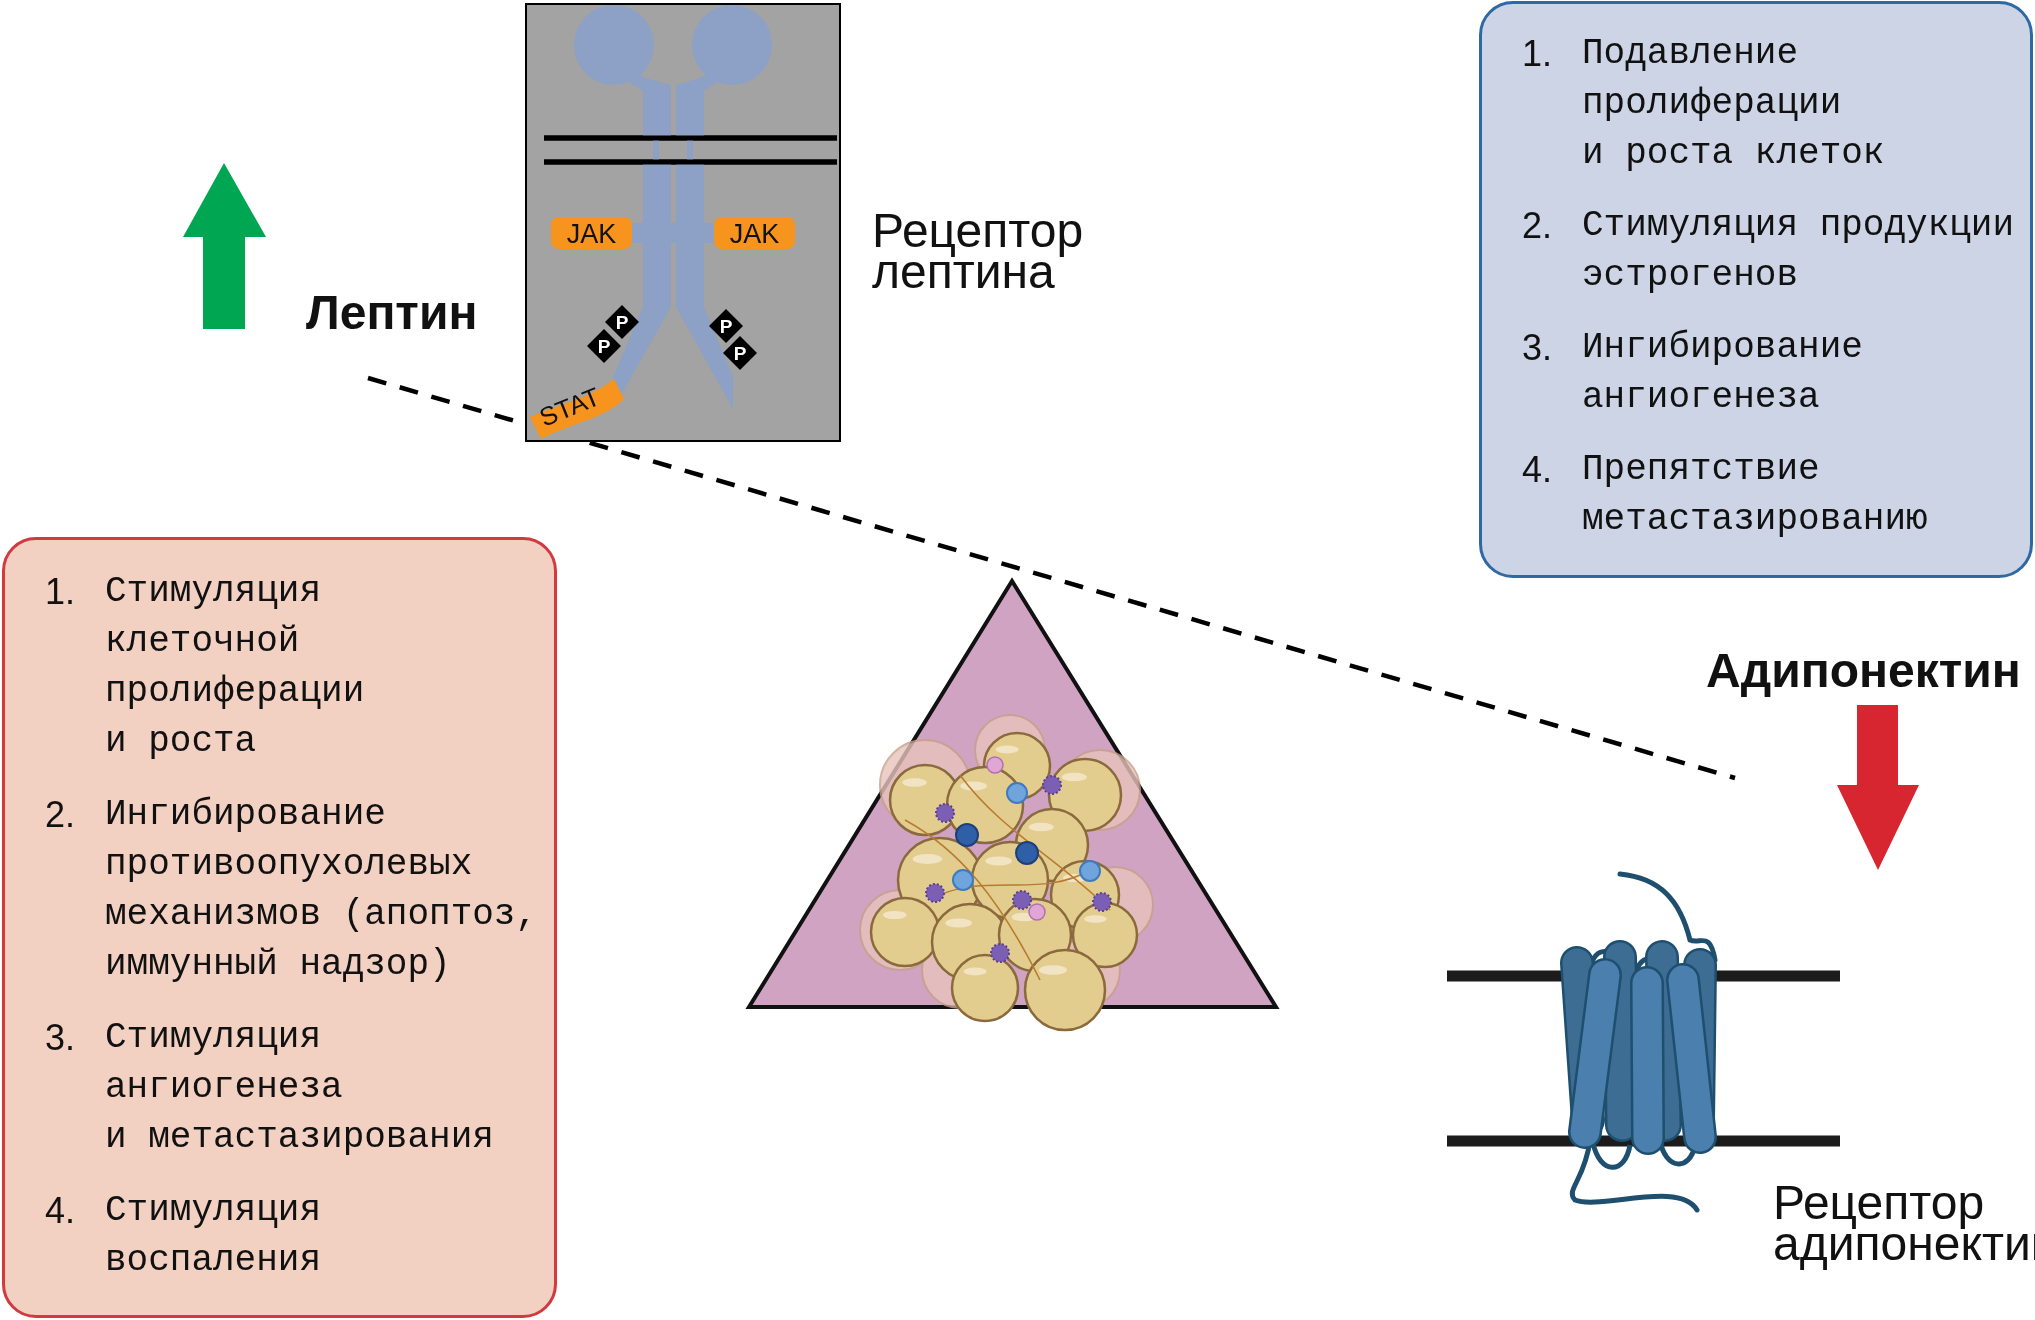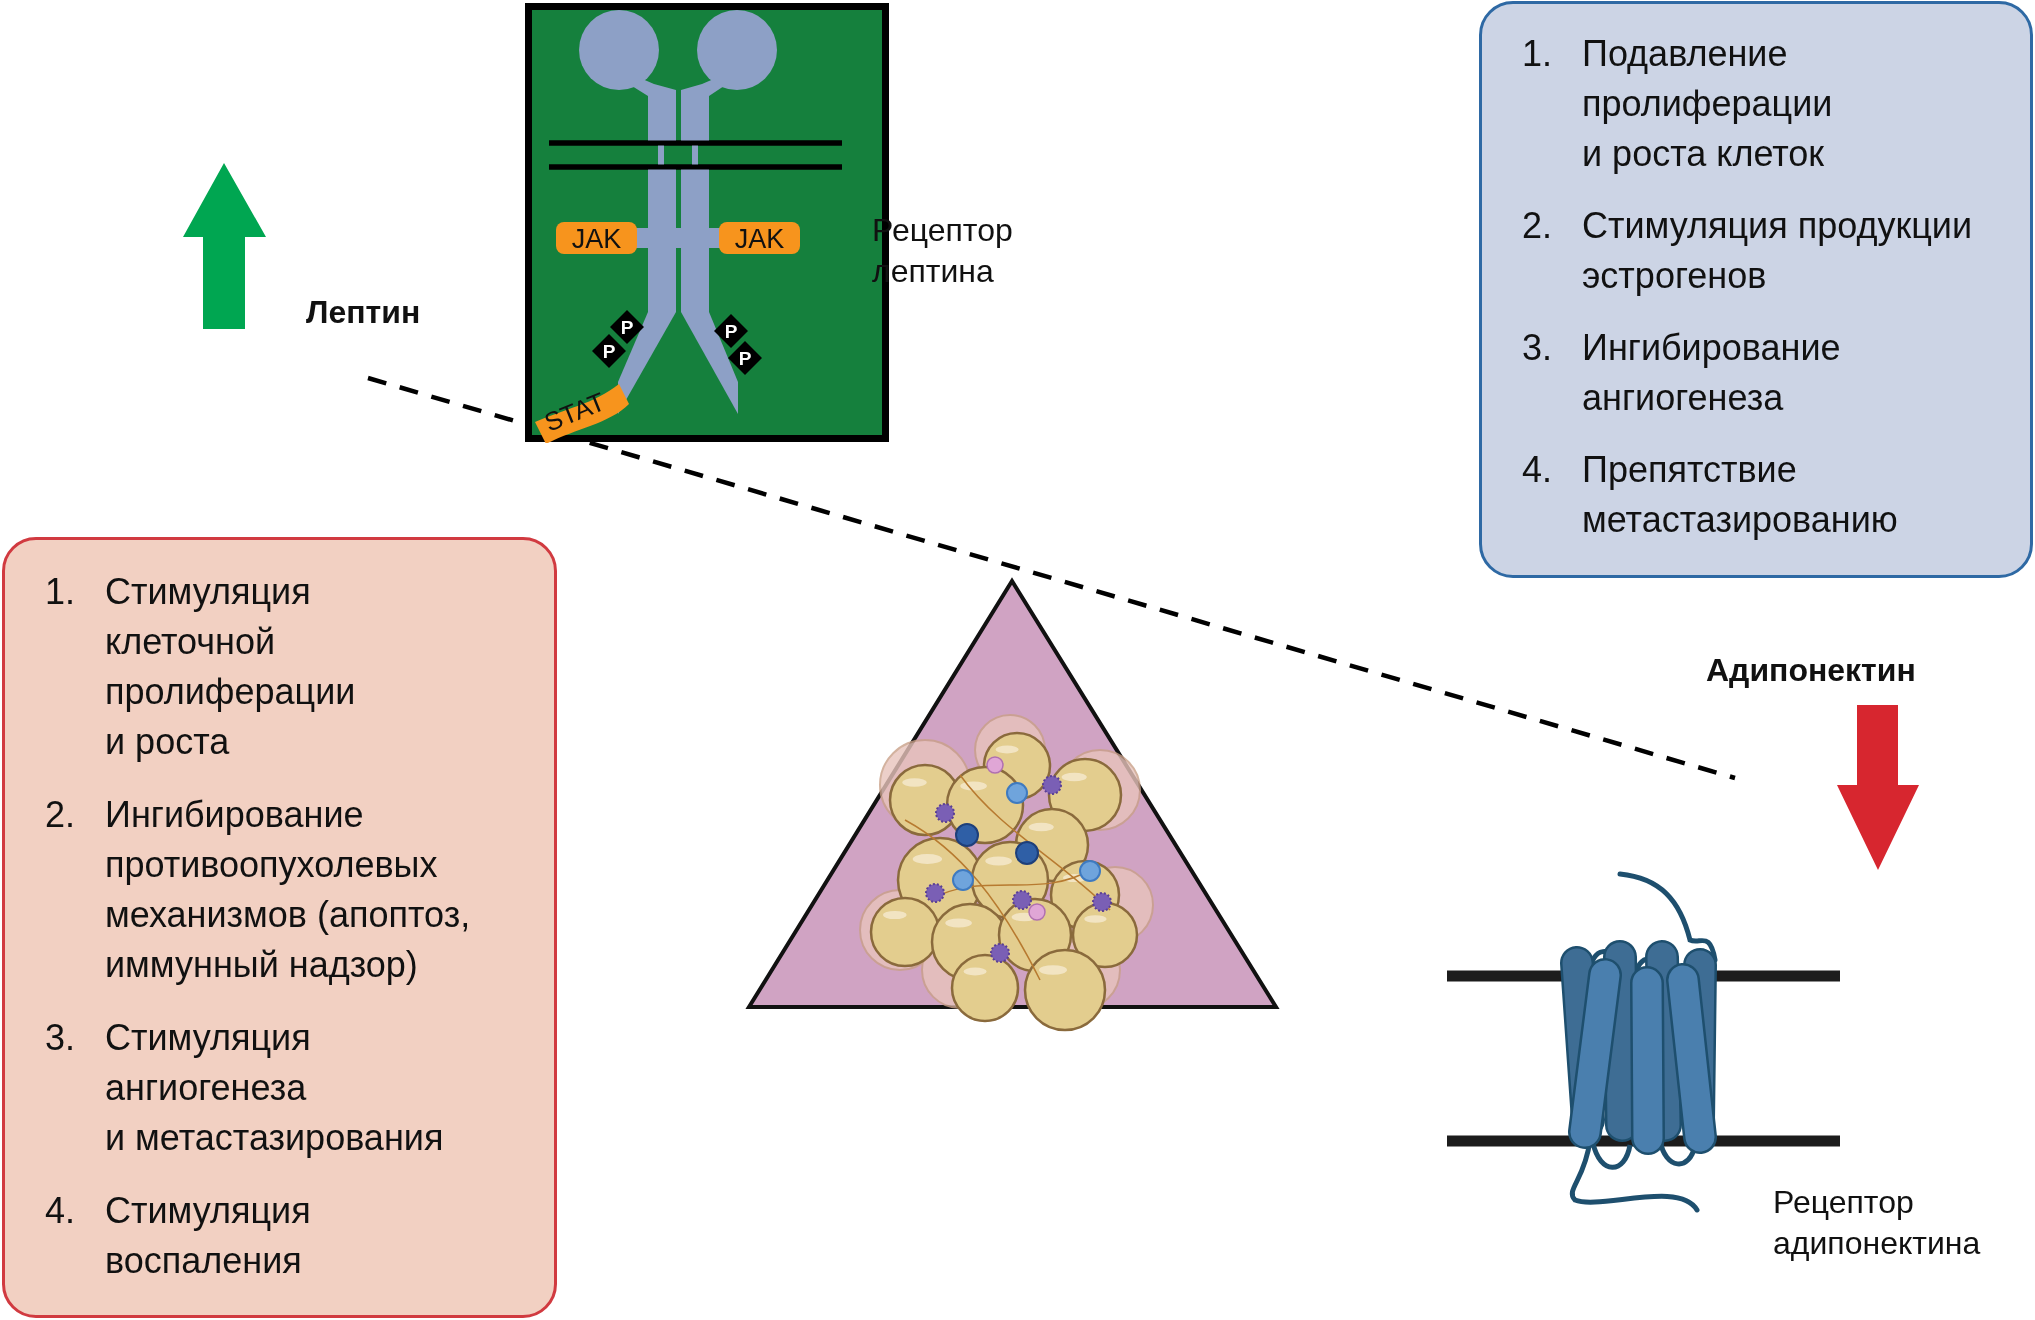--- a/index.html
+++ b/index.html
@@ -10,26 +10,26 @@
   .effect-box { position: absolute; box-sizing: border-box; border-radius: 34px; border: 3px solid; }
   .pro-box { left: 2px; top: 537px; width: 555px; height: 781px; background: #f2d0c2; border-color: #d13a40; }
   .anti-box { left: 1479px; top: 1px; width: 554px; height: 577px; background: #ccd4e5; border-color: #2e69a4; }
 
   .effect-list { list-style: none; margin: 0; padding: 0; position: absolute; }
   .pro-box .effect-list { left: 40px; top: 27px; }
   .anti-box .effect-list { left: 40px; top: 25px; }
   .effect-item { display: flex; font-size: 36px; line-height: 50px; margin-bottom: 23px; }
   .anti-box .effect-item { margin-bottom: 22px; }
   .effect-num { width: 60px; flex: none; }
-  .effect-text { white-space: pre-line; }
-
-  .label { position: absolute; font-size: 32px; line-height: 41px; white-space: pre-line; }
+  .effect-text { white-space: pre-line; font-family: Liberation Mono, monospace; }
+
+  .label { position: absolute; font-size: 48px; line-height: 41px; white-space: pre-line; }
   .label.bold { font-weight: bold; margin-left: 28px; }
-  .rec-box { position: absolute; left: 525px; top: 3px; width: 364px; height: 439px;
-             box-sizing: border-box; border: 7px solid #000000; background: #15803d; }
+  .rec-box { position: absolute; left: 525px; top: 3px; width: 316px; height: 439px;
+             box-sizing: border-box; border: 2px solid #000000; background: #a3a3a3; }
 </style>
 </head>
 <body>
 
 <svg class="stage" width="2035" height="1320" viewBox="0 0 2035 1320">
 
   <line x1="368" y1="378" x2="1735" y2="778" stroke="#000" stroke-width="4.5" stroke-dasharray="19 14"></line>
 
   <polygon id="leptin-arrow" points="224,163 266,237 245,237 245,329 203,329 203,237 183,237" fill="#00a651"></polygon>
 

